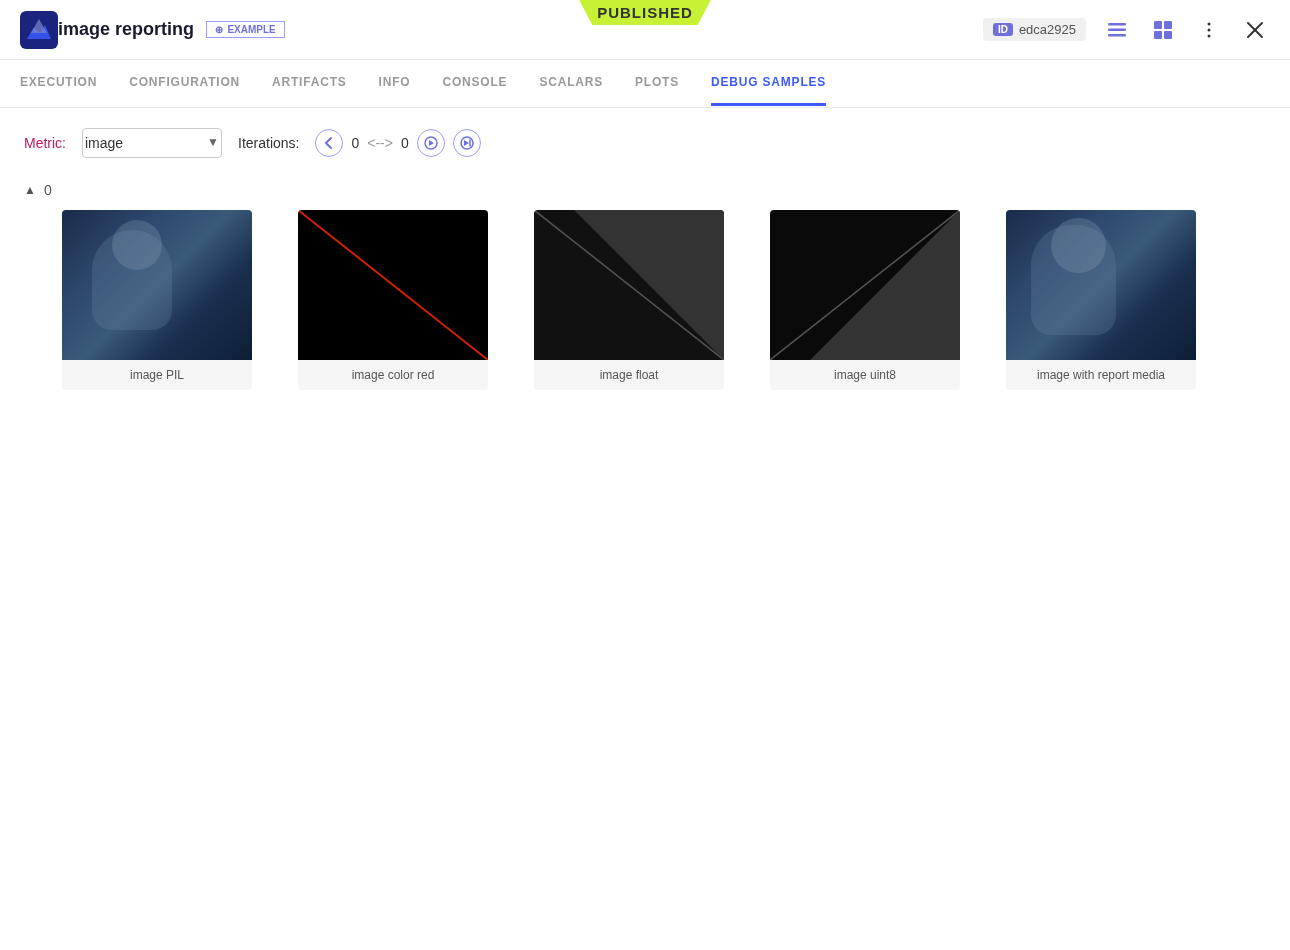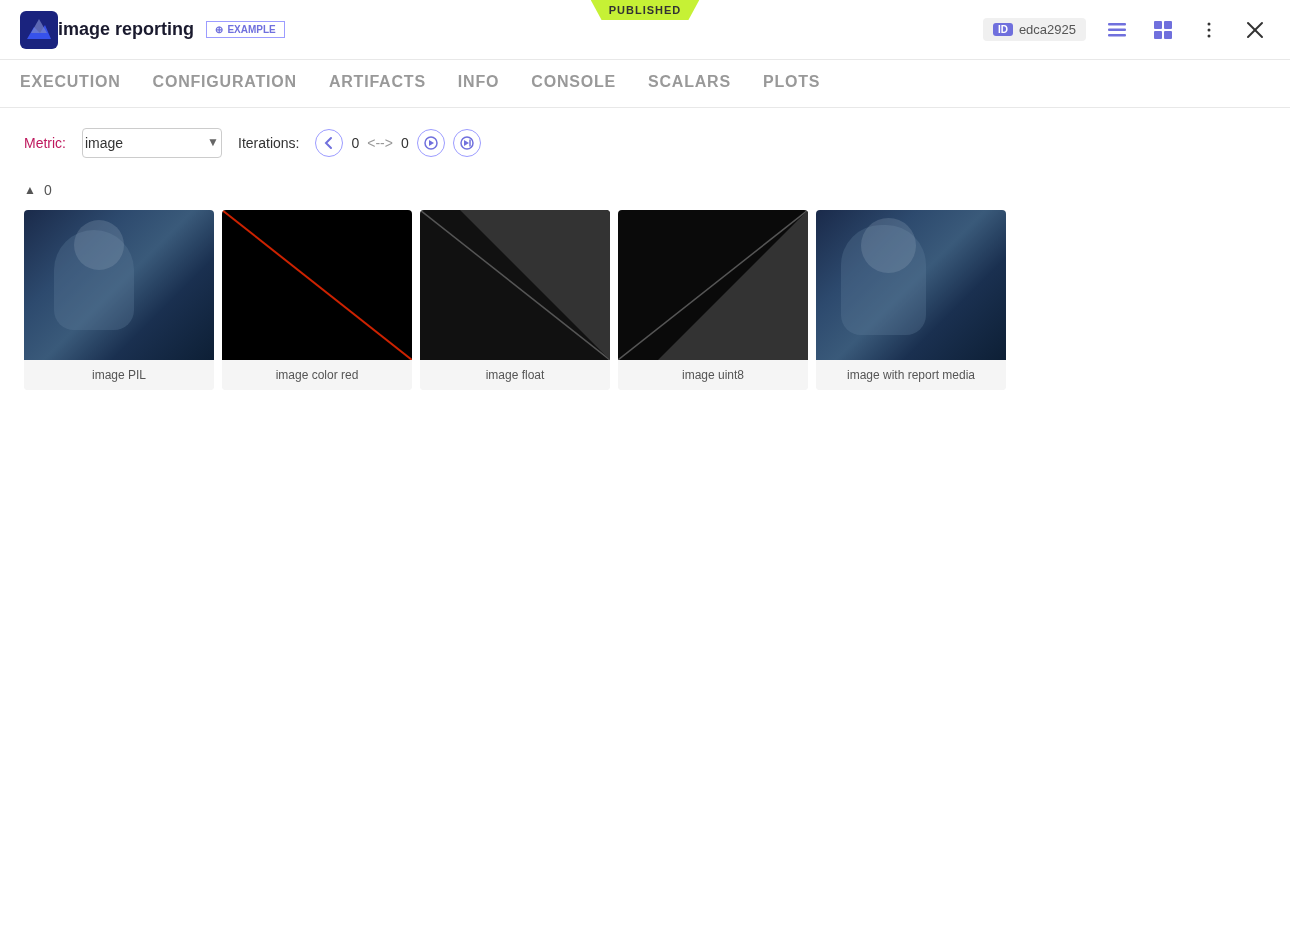--- a/index.html
+++ b/index.html
@@ -7,21 +7,21 @@
 
     
     .published-bar {
       position: absolute;
       top: 0;
       left: 50%;
       transform: translateX(-50%);
       background: #c6f135;
       color: #333;
       font-weight: bold;
-      font-size: 11px;
+      font-size: 15px;
       letter-spacing: 1px;
       padding: 4px 18px;
       clip-path: polygon(0 0, 100% 0, 90% 100%, 10% 100%);
       z-index: 100;
       text-align: right;
     }
 
     
     .header {
       display: flex;
@@ -92,21 +92,21 @@
     
     .nav-tabs {
       display: flex;
       align-items: center;
       padding: 0 20px;
       border-bottom: 1px solid #e8e8e8;
       height: 48px;
       gap: 32px;
     }
     .nav-tab {
-      font-size: 16px;
+      font-size: 12px;
       font-weight: 600;
       letter-spacing: 0.8px;
       color: #999;
       text-decoration: none;
       cursor: pointer;
       padding: 14px 0;
       border-bottom: 3px solid transparent;
       white-space: nowrap;
     }
     .nav-tab.active {
@@ -198,20 +198,21 @@
       display: flex;
       gap: 8px;
       flex-wrap: wrap;
     }
     .image-card {
       background: #f5f5f5;
       border-radius: 4px;
       overflow: hidden;
       width: 190px;
       cursor: pointer;
+      margin-left: 38px;
     }
     .image-caption {
       padding: 8px;
       font-size: 12px;
       color: #555;
       text-align: center;
       background: #f5f5f5;
     }
 
     
@@ -379,20 +380,21 @@
 </div>
 
 <nav class="nav-tabs">
   <a class="nav-tab">EXECUTION</a>
   <a class="nav-tab">CONFIGURATION</a>
   <a class="nav-tab">ARTIFACTS</a>
   <a class="nav-tab">INFO</a>
   <a class="nav-tab">CONSOLE</a>
   <a class="nav-tab">SCALARS</a>
   <a class="nav-tab">PLOTS</a>
+  <a class="nav-tab active">DEBUG SAMPLES</a>
 </nav>
 
 <div class="content">
 
   <div class="controls-row">
     <span class="metric-label">Metric:</span>
     <div class="metric-select">
       <span class="metric-select-text">image</span>
       <span class="dropdown-arrow">▼</span>
     </div>

